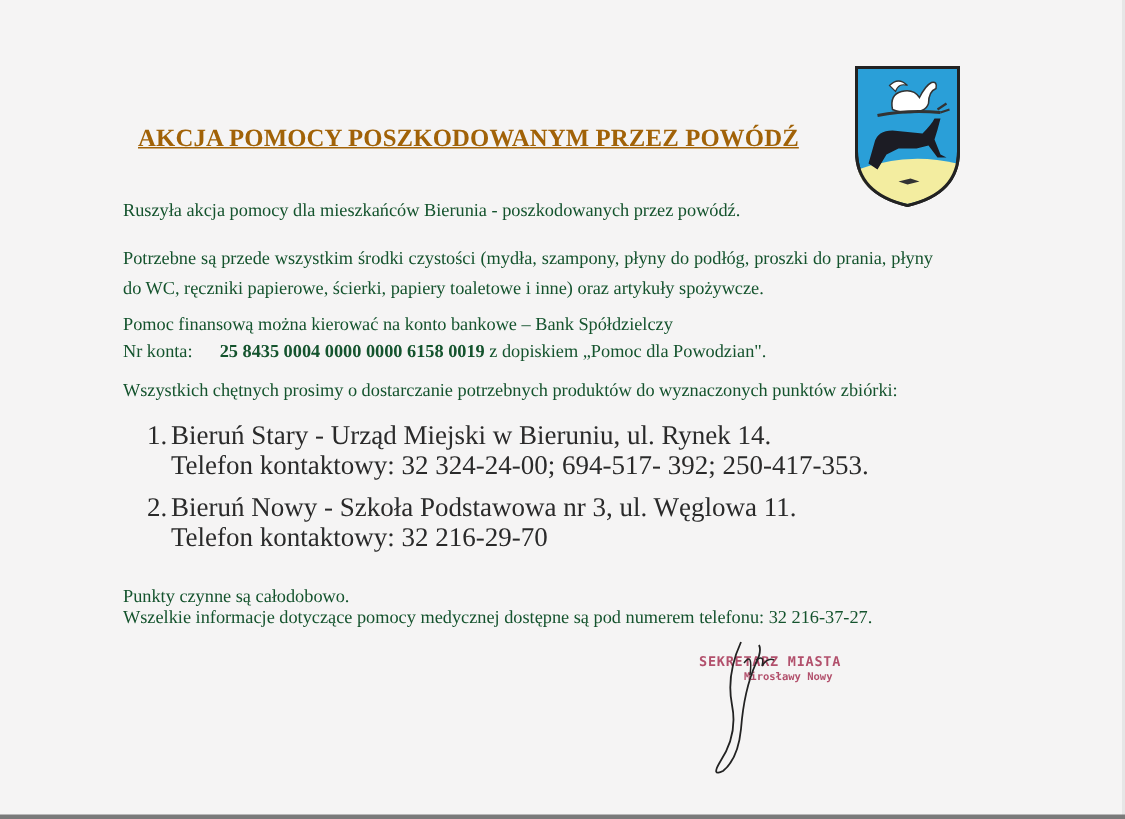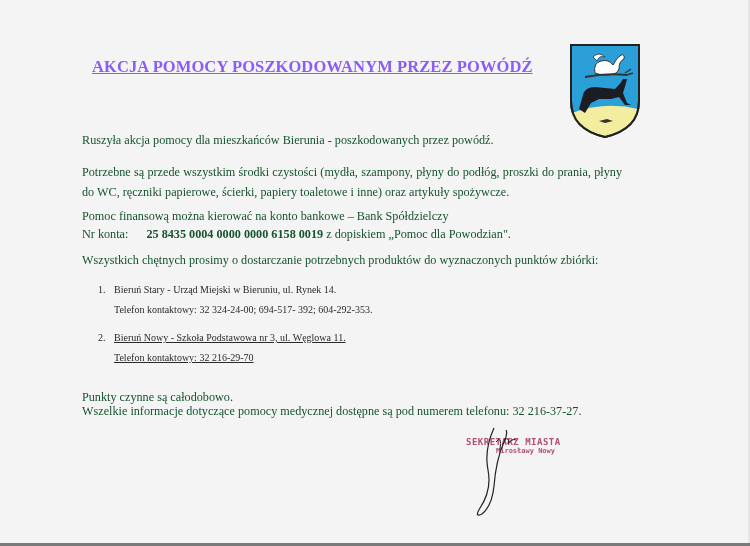--- a/index.html
+++ b/index.html
@@ -16,35 +16,35 @@
     }
     .bottom-edge {
       position: absolute; left: 0; bottom: 0; width: 750px; height: 3px;
       background: #7a7a7a;
     }
     .right-edge {
       position: absolute; right: 0; top: 0; width: 2px; height: 546px;
       background: #e6e6e6;
     }
     .title {
-      position: absolute; left: 92px; top: 57px;
+      position: absolute; left: 92px; top: 82px;
       font-size: 16.5px; font-weight: bold;
-      color: #8b5cf6; text-decoration: underline;
+      color: #a16207; text-decoration: underline;
       letter-spacing: 0.1px; white-space: nowrap;
     }
     .crest {
       position: absolute; left: 569px; top: 43px; width: 72px; height: 96px;
     }
     .para {
       position: absolute; left: 82px; font-size: 12.2px; line-height: 20px;
       white-space: nowrap; color: #14532d;
     }
     .para.justify { width: 540px; white-space: normal; text-align: justify; font-family: Liberation Serif, serif; }
     .bold { font-weight: bold; margin-left: 15px; }
-    .list-item { position: absolute; left: 98px; font-size: 10px; line-height: 20px; white-space: nowrap; }
+    .list-item { position: absolute; left: 98px; font-size: 18px; line-height: 20px; white-space: nowrap; }
     .list-item .num { display: inline-block; width: 16px; }
     .list-item .sub { padding-left: 16px; }
     .stamp {
       position: absolute; left: 466px; top: 437px;
       font-family: "DejaVu Sans Mono", monospace;
       font-size: 9px; font-weight: bold; color: #b2506c; letter-spacing: 0.5px;
       white-space: nowrap;
     }
     .stamp-sub {
       position: absolute; left: 496px; top: 447px;
@@ -82,24 +82,24 @@
 
   <div class="para" style="top:206px;text-align:center;">Pomoc finansową można kierować na konto bankowe – Bank Spółdzielczy</div>
   <div class="para" style="top:224px;">
     <span>Nr konta: </span><span class="bold">25 8435 0004 0000 0000 6158 0019</span><span> z dopiskiem „Pomoc dla Powodzian".</span>
   </div>
 
   <div class="para" style="top:250px;">Wszystkich chętnych prosimy o dostarczanie potrzebnych produktów do wyznaczonych punktów zbiórki:</div>
 
   <div class="list-item" style="top:280px;">
     <div><span class="num">1.</span><span>Bieruń Stary - Urząd Miejski w Bieruniu, ul. Rynek 14.</span></div>
-    <div class="sub">Telefon kontaktowy: 32 324-24-00; 694-517- 392; 604-292-353.</div>
+    <div class="sub">Telefon kontaktowy: 32 324-24-00; 694-517- 392; 250-417-353.</div>
   </div>
 
-  <div class="list-item" style="top:328px;text-decoration:underline;">
+  <div class="list-item" style="top:328px;">
     <div><span class="num">2.</span><span>Bieruń Nowy - Szkoła Podstawowa nr 3, ul. Węglowa 11.</span></div>
     <div class="sub">Telefon kontaktowy: 32 216-29-70</div>
   </div>
 
   <div class="para" style="top:360px;margin-top:27px;">Punkty czynne są całodobowo.</div>
 
   <div class="para" style="top:401px;">Wszelkie informacje dotyczące pomocy medycznej dostępne są pod numerem telefonu:  32 216-37-27.</div>
 
   <div class="stamp">SEKRETARZ MIASTA</div>
   <div class="stamp-sub">Mirosławy Nowy</div>

